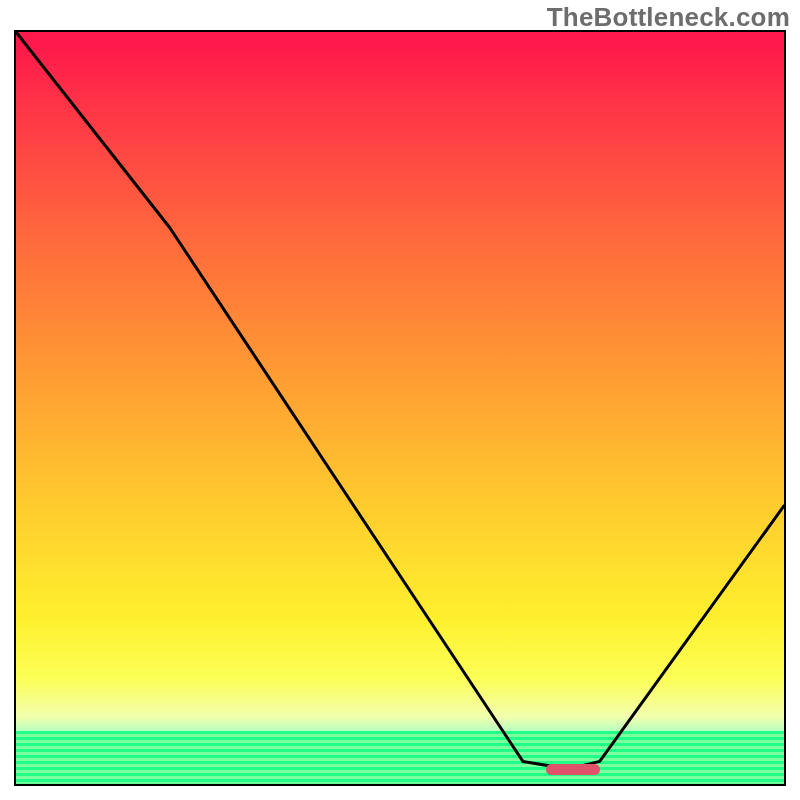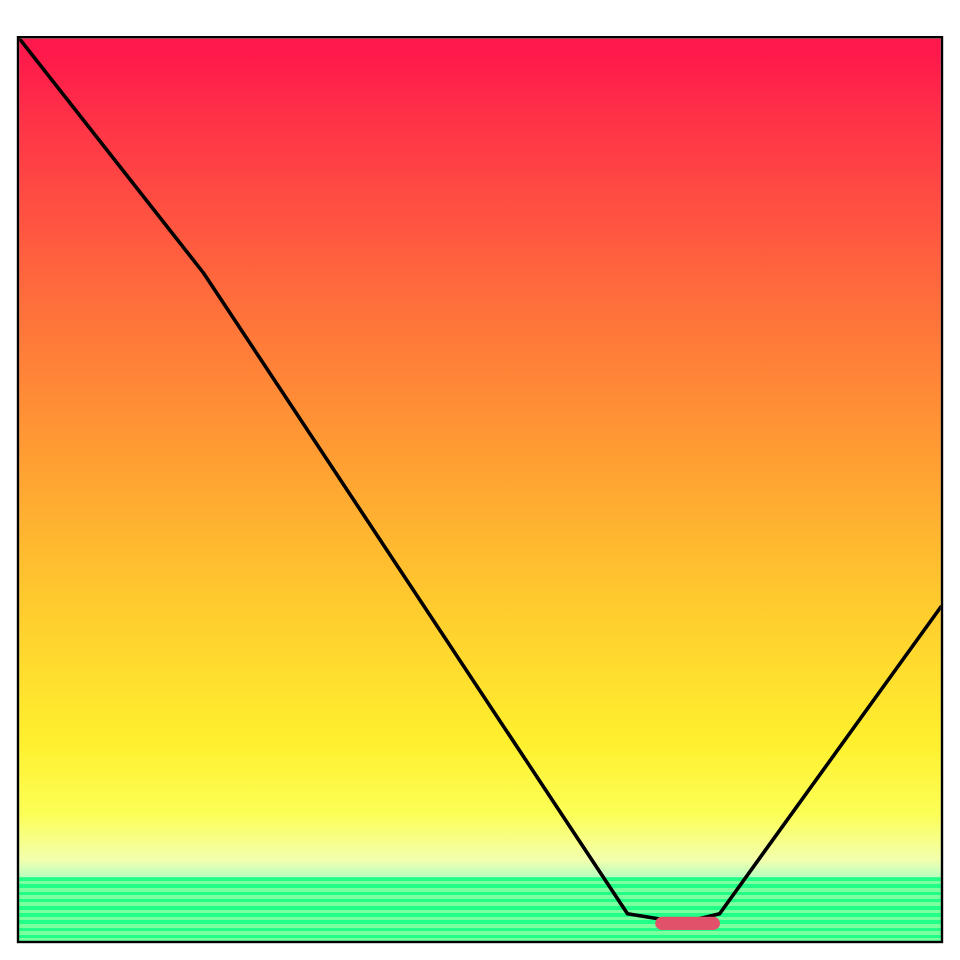--- a/index.html
+++ b/index.html
@@ -75,20 +75,21 @@
     height: 11px;
     border-radius: 6px;
     background: #e2516a;
   }
 </style>
 </head>
 <body>
 
 <div class="chart-wrap">
 
+  <div class="watermark">TheBottleneck.com</div>
 
   <div class="plot-area">
 
     <svg class="curve" viewBox="0 0 768 752" preserveAspectRatio="none">
       <path d="M0.0 0.0 L153.6 195.5 L506.9 729.4 L553.0 737.0 L583.7 729.4 L768.0 473.8" fill="none" stroke="#000" stroke-width="3" stroke-linecap="round" stroke-linejoin="round"></path>
     </svg>
 
     <div class="marker" style="left: 529.92px; width: 53.76px; top: 731.96px; background: rgb(226, 81, 106);"></div>
 
   </div>

